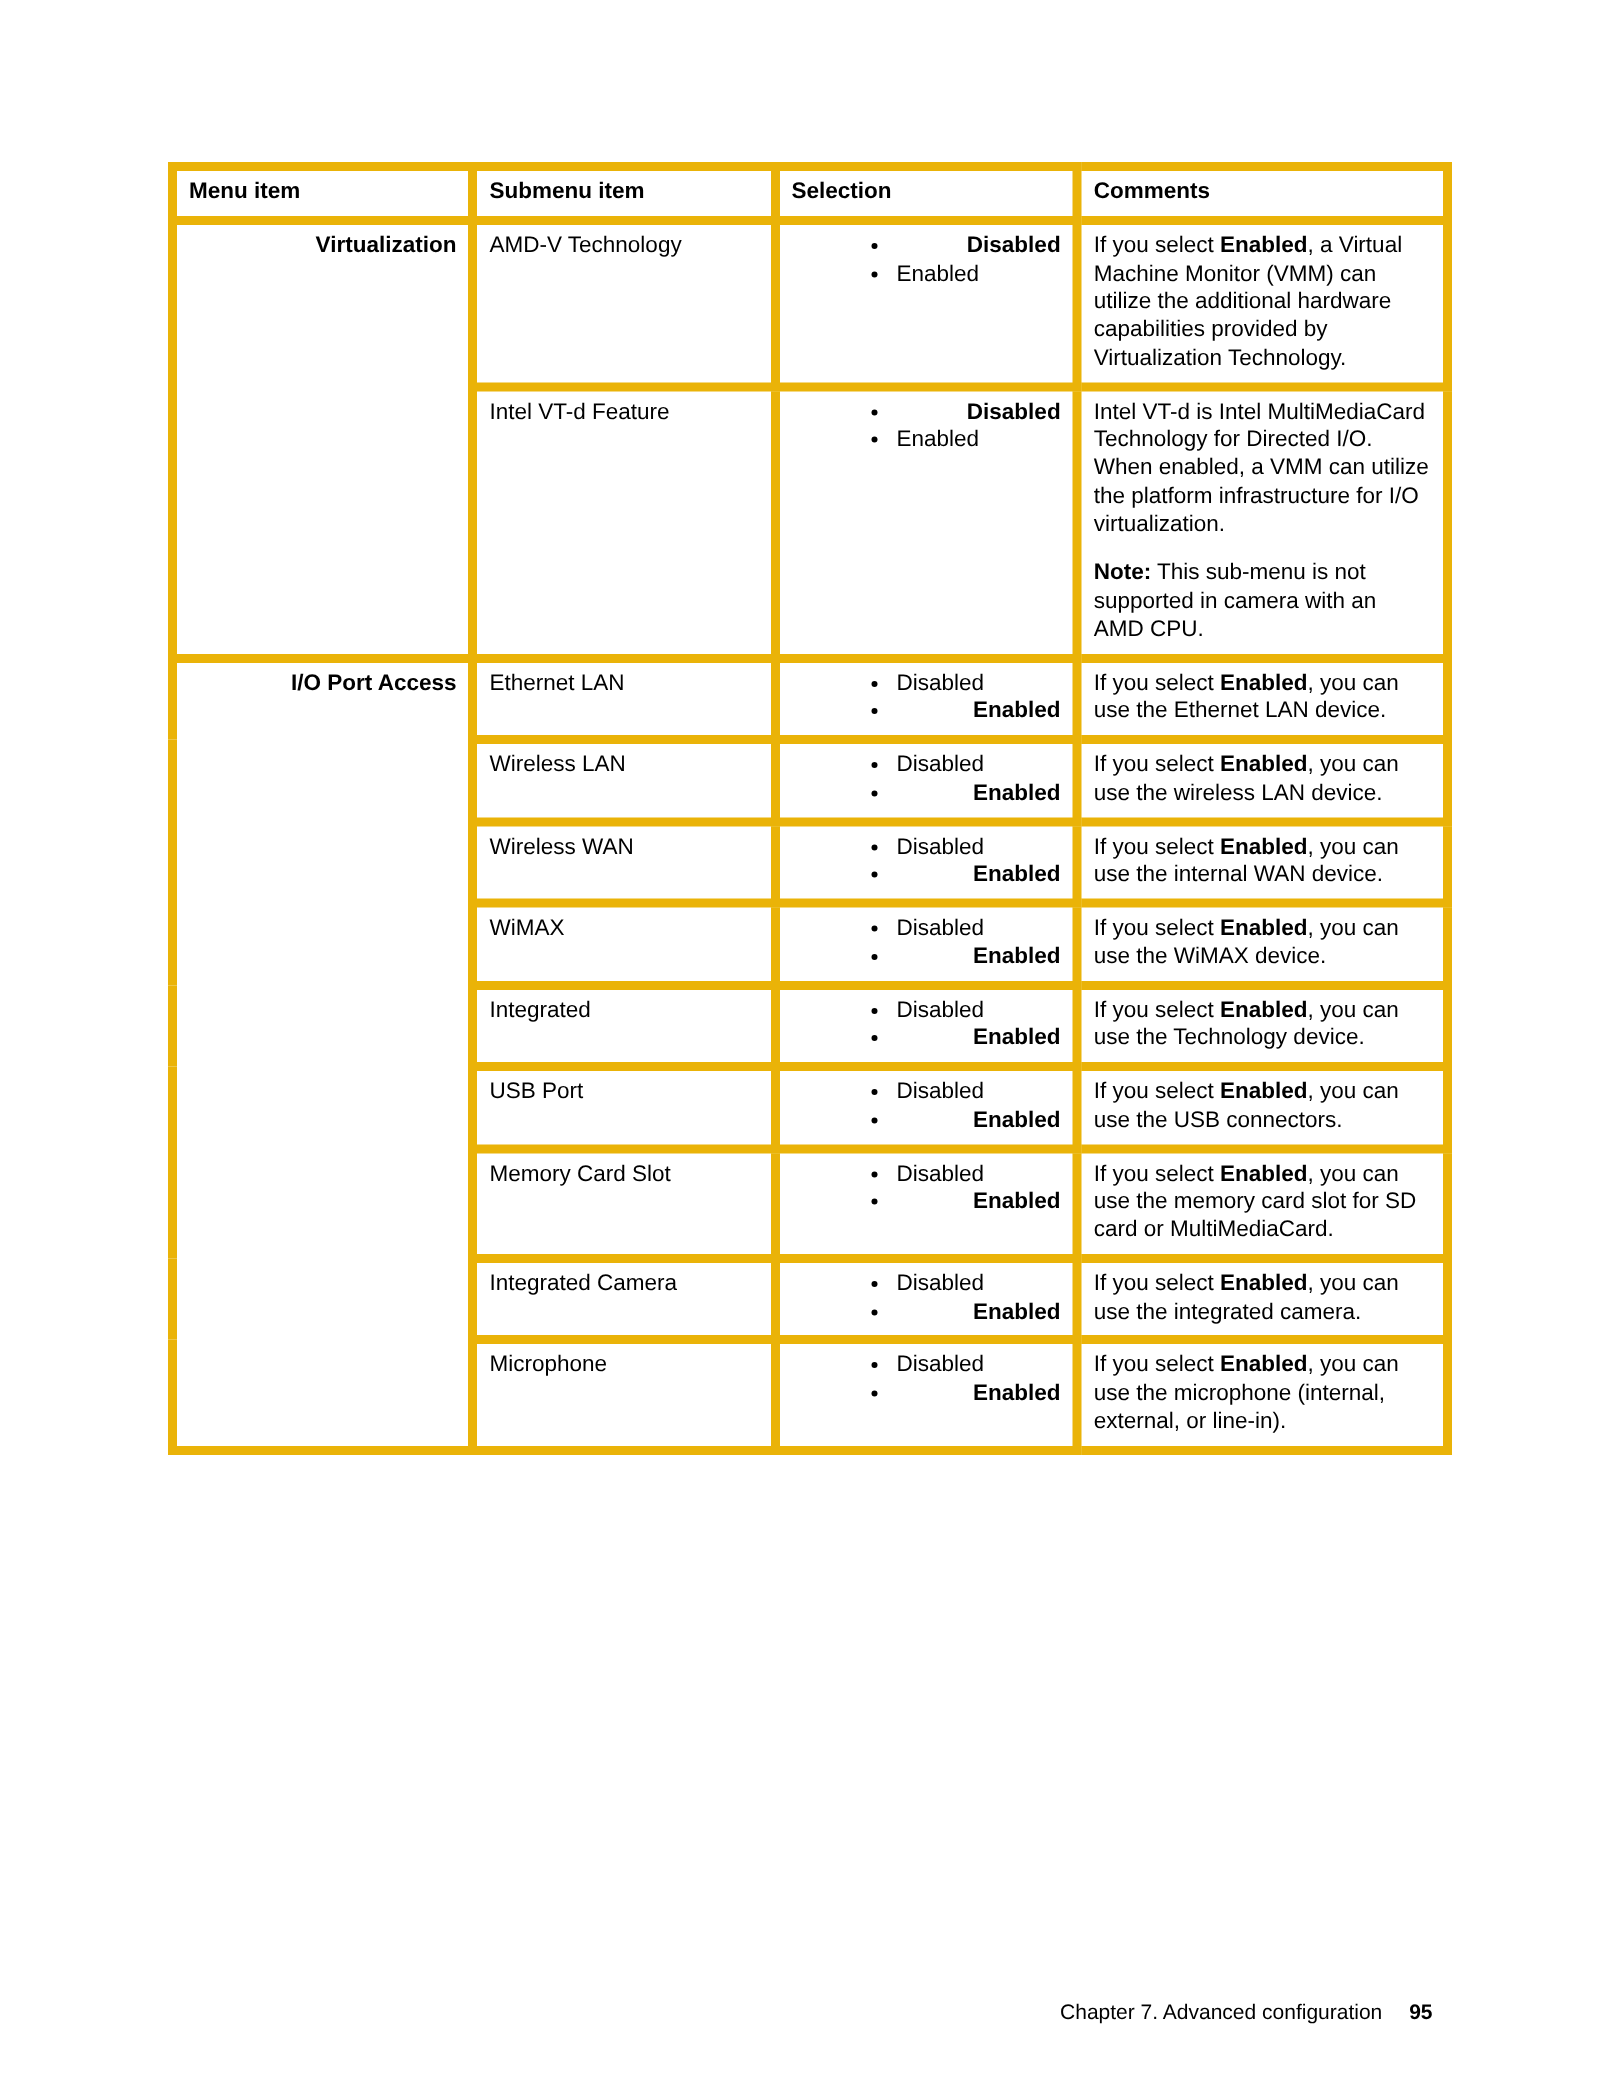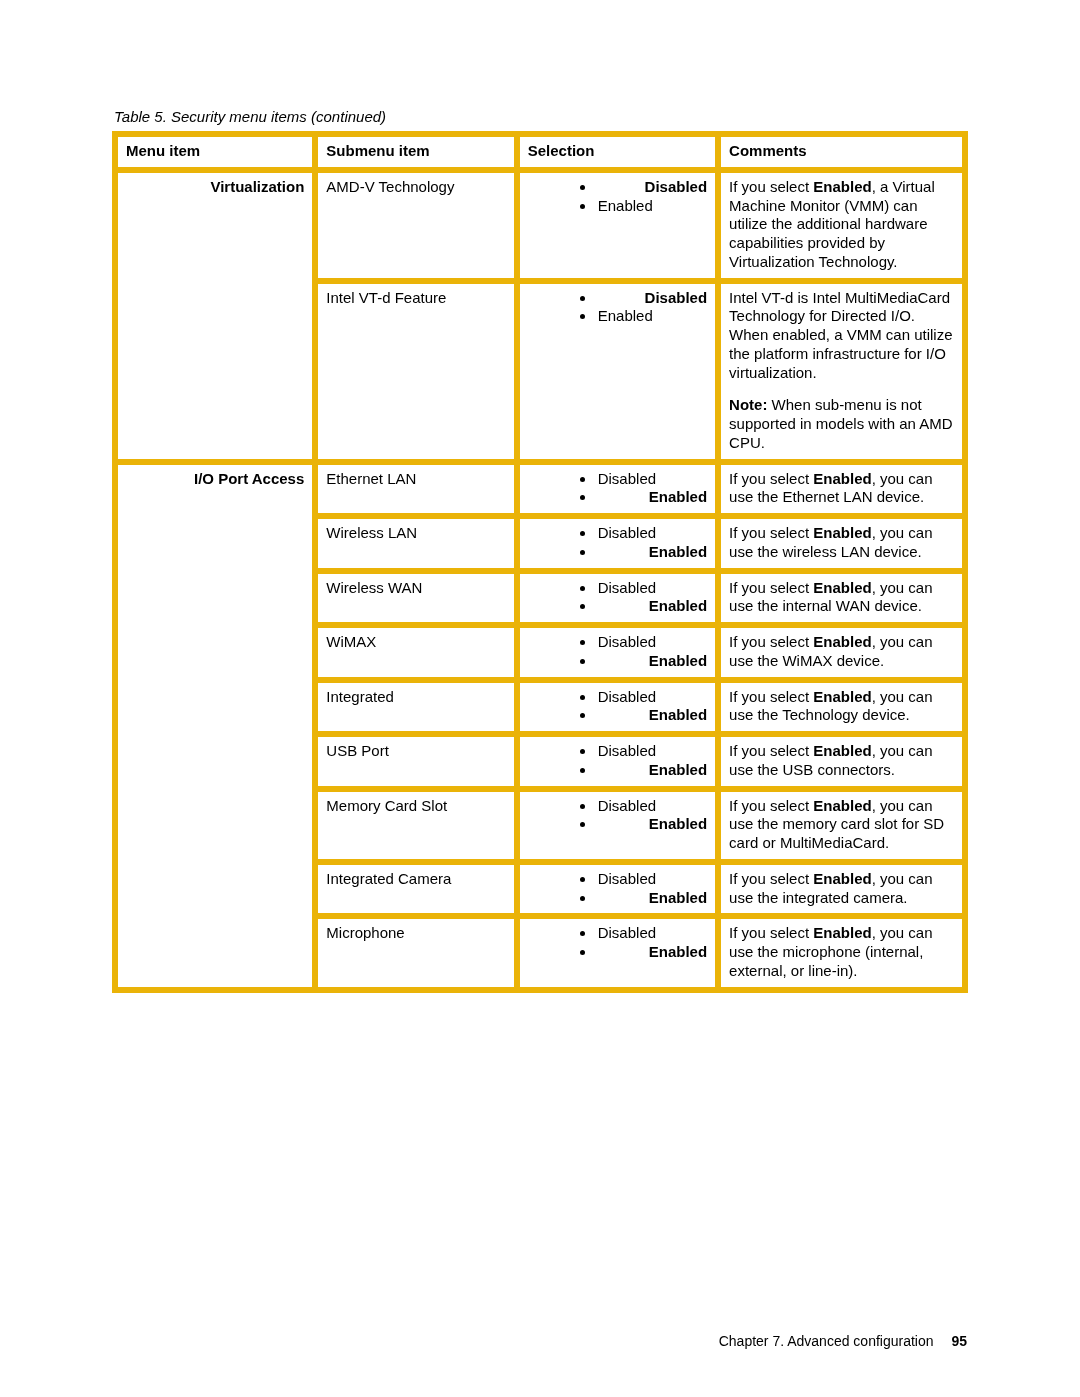--- a/index.html
+++ b/index.html
@@ -50,34 +50,33 @@
   ul.sel li {
     padding-left: 2px;
     margin-left: 48px;
   }
   .note-block {
     margin-top: 14px;
   }
   .footer {
     position: absolute;
     bottom: 48px;
-    right: 113px;
+    right: 125px;
     font-size: 14px;
   }
   .footer .pg {
     font-weight: bold;
     margin-left: 14px;
   }
 </style>
 </head>
 <body>
 
 <div class="page">
 
-  <div class="caption">Table 5.  Security menu items (continued)</div>
 
   <table>
     <colgroup>
       <col class="c1">
         <col class="c2">
         <col class="c3">
         <col class="c4">
     </colgroup>
     <thead>
       <tr>
@@ -107,21 +106,21 @@
         <td>Intel VT-d Feature</td>
         <td>
           <ul class="sel">
             <li class="bold">Disabled</li>
             <li>Enabled</li>
           </ul>
         </td>
         <td>
           <div>Intel VT-d is Intel MultiMediaCard Technology for Directed I/O. When enabled, a VMM can utilize the platform infrastructure for I/O virtualization.</div>
           <div class="note-block">
-            <span class="bold">Note:</span><span> When sub-menu is not supported in models with an AMD CPU.</span>
+            <span class="bold">Note:</span><span> This sub-menu is not supported in camera with an AMD CPU.</span>
           </div>
         </td>
       </tr>
 
       <tr>
         <td rowspan="9" class="bold">I/O Port Access</td>
         <td>Ethernet LAN</td>
         <td>
           <ul class="sel">
             <li>Disabled</li>

